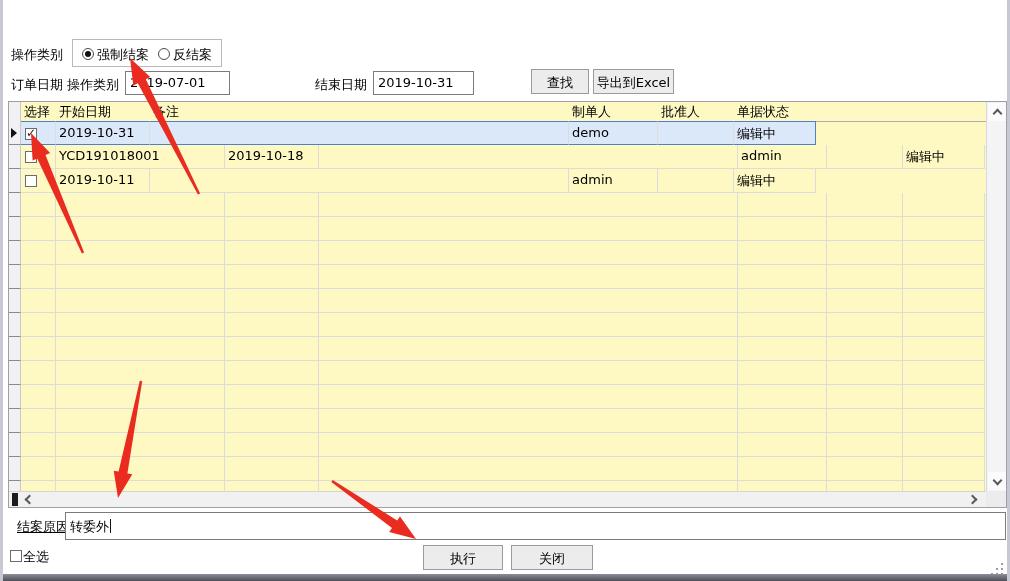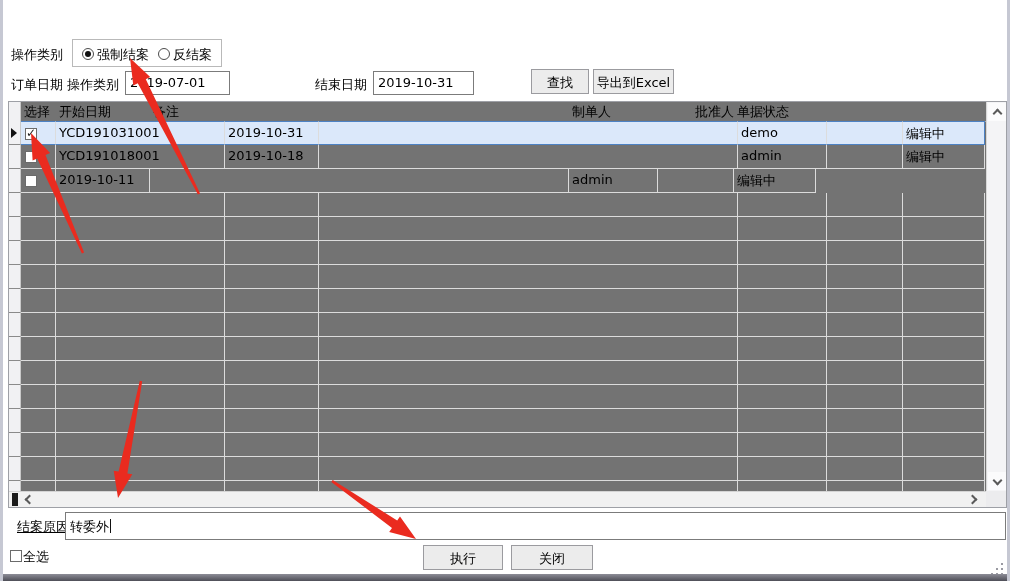--- a/index.html
+++ b/index.html
@@ -28,21 +28,21 @@
   
   .lbl{position:absolute;white-space:nowrap;}
   .groupbox{position:absolute;left:69px;top:39px;width:150px;height:28px;border:1px solid #b9b9b9;background:#fff;box-sizing:border-box;}
   .radio{position:absolute;width:12px;height:12px;border:1px solid #4c4c4c;border-radius:50%;background:#fff;box-sizing:border-box;}
   .radio.sel::after{content:"";position:absolute;left:2px;top:2px;width:6px;height:6px;border-radius:50%;background:#111;}
   .textbox{position:absolute;border:1px solid #7b7b7b;background:#fff;box-sizing:border-box;
     padding:2px 4px;font-size:13px;line-height:18px;white-space:nowrap;overflow:hidden;}
   .btn{position:absolute;border:1px solid #9b9b9f;background:#ececec;box-sizing:border-box;
     text-align:center;font-size:13px;cursor:pointer;}
   
-  .grid-wrap{position:absolute;left:5px;top:101px;width:999px;height:407px;border:1px solid #9ea0a6;box-sizing:border-box;background:#737373;}
+  .grid-wrap{position:absolute;left:5px;top:101px;width:999px;height:407px;border:1px solid #9ea0a6;box-sizing:border-box;background:#fef9c3;}
   .grid-header{position:absolute;left:0;top:0;height:19px;width:977px;border-bottom:1px solid #aeaeae;display:flex;}
   .gh-corner{width:12px;height:100%;background:#f1f1f3;border-right:1px solid #c9c9c9;box-sizing:border-box;flex:none;}
   .gh-cell{height:100%;box-sizing:border-box;padding:1px 0 0 3px;white-space:nowrap;overflow:hidden;flex:none;}
   .grid-rows{position:absolute;left:0;top:19px;width:977px;height:371px;overflow:hidden;}
   .grow{display:flex;height:24px;box-sizing:border-box;}
   .gcell{height:100%;box-sizing:border-box;border-right:1px solid #dcdcdc;border-bottom:1px solid #dcdcdc;
     padding:3px 0 0 3px;white-space:nowrap;overflow:hidden;flex:none;}
   .gsel{width:12px;background:#f1f1f3;border-right:1px solid #c9c9c9;border-bottom:1px solid #8a8a8a;flex:none;box-sizing:border-box;position:relative;}
   .row-ind{position:absolute;left:2px;top:7px;width:0;height:0;border-left:6px solid #111;border-top:5px solid transparent;border-bottom:5px solid transparent;}
   .grow.hl .gcell{background:#dbe8fa;border-top:1px solid #4d82c4;border-bottom:1px solid #4d82c4;}
@@ -92,30 +92,29 @@
   <div class="btn" style="left:528px;top:69px;width:58px;height:25px;padding-top:4px;">查找</div>
   <div class="btn" style="left:590px;top:69px;width:81px;height:25px;padding-top:4px;">导出到Excel</div>
 
   <div class="grid-wrap">
     <div class="grid-header" id="grid-header">
         <div class="gh-corner"></div>
         <div class="gh-cell" style="width: 35px;">选择</div>
         <div class="gh-cell" style="width: 94px;">开始日期</div>
         <div class="gh-cell" style="width: 419px;">备注</div>
         <div class="gh-cell" style="width: 89px;">制单人</div>
-        <div class="gh-cell" style="width: 76px; text-align: right;">批准人</div>
+        <div class="gh-cell" style="width: 76px;">批准人</div>
         <div class="gh-cell" style="width: 82px;">单据状态</div>
       </div>
     <div class="grid-rows" id="grid-rows">
         <div class="grow hl">
           <div class="gsel">
             <span class="row-ind"></span>
           </div>
           <div class="gcell" style="width: 35px;"><span class="cbx checked"></span></div>
-          <div class="gcell" style="width: 169px;">YCD191031001</div>
           <div class="gcell" style="width: 94px;">2019-10-31</div>
           <div class="gcell" style="width: 419px;"></div>
           <div class="gcell" style="width: 89px;">demo</div>
           <div class="gcell" style="width: 76px;"></div>
           <div class="gcell" style="width: 82px;">编辑中</div>
         </div>
         <div class="grow">
           <div class="gsel"></div>
           <div class="gcell" style="width: 35px;"><span class="cbx"></span></div>
           <div class="gcell" style="width: 169px;">YCD191018001</div>

